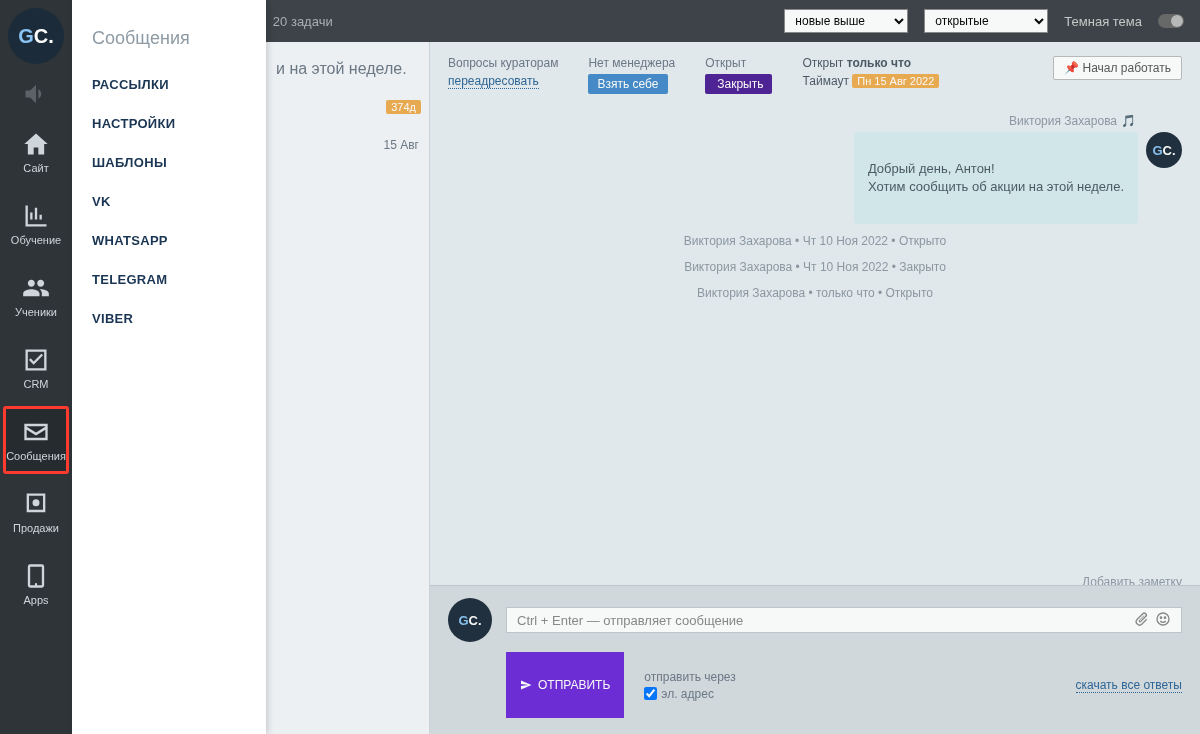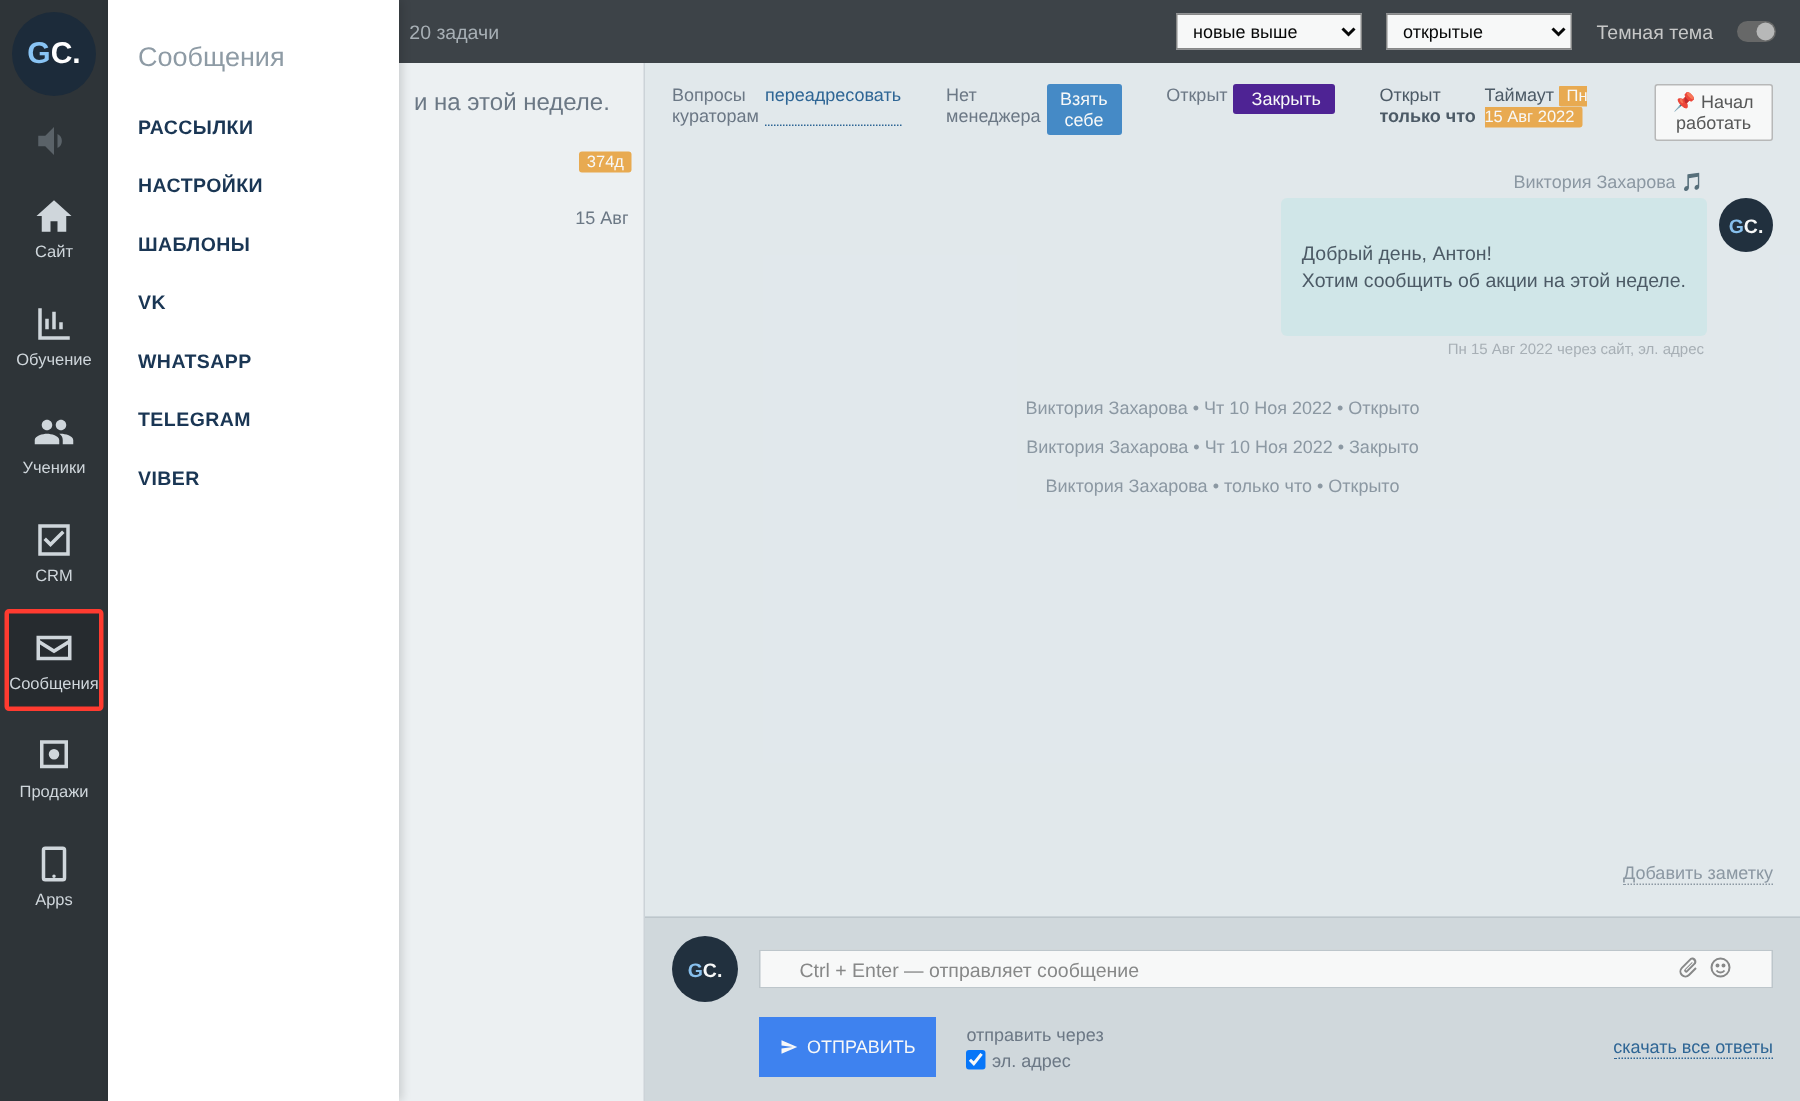--- a/index.html
+++ b/index.html
@@ -35,21 +35,21 @@
 
 .convlist { position: absolute; top: 42px; left: 266px; width: 164px; height: 692px; background: #f4f7f9; border-right: 1px solid #d2d8dd; padding: 16px 10px; font-size: 12px; color: #6b7785; }
 .conv-badges { position: absolute; top: 58px; right: 8px; }
 .badge-days { background: #f0ad4e; color: #fff; font-size: 11px; padding: 1px 5px; border-radius: 2px; }
 .conv-snippet { color: #6b7785; font-size: 16px; line-height: 1.4; }
 .conv-date { position: absolute; top: 96px; right: 10px; font-size: 12px; color: #6b7785; }
 
 
 .main { position: absolute; top: 42px; left: 430px; right: 0; bottom: 0; background: #e8eef2; }
 .hdr { display: flex; gap: 30px; padding: 14px 18px 10px; font-size: 12px; color: #4a5864; align-items: flex-start; }
-.hdr-block { display: flex; gap: 4px; }
+.hdr-block { display: flex; flex-direction: column; gap: 4px; }
 .hdr-label { color: #6b7785; font-size: 12px; }
 .hdr-link { color: #2a6496; border-bottom: 1px dotted #2a6496; cursor: pointer; width: fit-content; }
 .btn { padding: 3px 9px; border-radius: 2px; color: #fff; font-size: 12px; border: none; cursor: pointer; width: fit-content; }
 .btn-blue { background: #428bca; }
 .btn-green { background: #4c1d95; padding-left: 12px; }
 .btn-outline { background: #fff; border: 1px solid #bbb; color: #555; padding: 4px 10px; }
 .tag-orange { background: #f0ad4e; color: #fff; padding: 1px 5px; font-size: 11px; border-radius: 2px; }
 .hdr-right { margin-left: auto; }
 
 .msgs { padding: 10px 18px; }
@@ -61,24 +61,24 @@
 .avatar-sm .lg-c { color: #fff; font-weight: bold; font-size: 13px; }
 .msg-meta { text-align: right; color: #aab2b8; font-size: 10px; margin-right: 46px; margin-bottom: 20px; }
 .log-line { text-align: center; color: #8d99a4; font-size: 12px; padding: 6px 0; }
 
 .note-link { position: absolute; bottom: 144px; right: 18px; color: #8d99a4; font-size: 12px; border-bottom: 1px dotted #8d99a4; cursor: pointer; }
 
 
 .composer { position: absolute; bottom: 0; left: 0; right: 0; background: #d6dde2; padding: 12px 18px 16px; border-top: 1px solid #c2cad0; }
 .comp-row1 { display: flex; align-items: center; gap: 14px; }
 .comp-avatar { width: 44px; height: 44px; }
-.comp-input { flex: 1; background: #fff; border: 1px solid #c2cad0; padding: 6px 26px; font-size: 13px; color: #888; height: 26px; display: flex; align-items: center; justify-content: space-between; }
+.comp-input { flex: 1; background: #fff; border: 1px solid #c2cad0; padding: 6px 10px; font-size: 13px; color: #888; height: 26px; display: flex; align-items: center; justify-content: space-between; }
 .comp-input .icons { display: flex; gap: 6px; color: #888; }
 .comp-row2 { display: flex; align-items: center; gap: 20px; margin-top: 10px; margin-left: 58px; }
-.send-btn { background: #3b82f6; color: #fff; border: none; padding: 13px 14px; font-size: 12px; display: flex; align-items: center; gap: 6px; cursor: pointer; }
+.send-btn { background: #6d28d9; color: #fff; border: none; padding: 26px 14px; font-size: 12px; display: flex; align-items: center; gap: 6px; cursor: pointer; }
 .send-via { font-size: 12px; color: #6b7785; }
 .send-via label { display: flex; align-items: center; gap: 4px; margin-top: 3px; }
 .download-link { margin-left: auto; color: #2a6496; font-size: 12px; border-bottom: 1px dotted #2a6496; cursor: pointer; }
 
 
 .overlay-dim { position: absolute; top: 0; left: 266px; right: 0; bottom: 0; background: rgba(120,130,140,0.06); pointer-events: none; z-index: 2; }
 </style>
 </head>
 <body>
 
@@ -206,21 +206,20 @@
     <div class="msg-row">
       <div class="bubble">
         <div>Добрый день, Антон!</div>
         <div>Хотим сообщить об акции на этой неделе.</div>
       </div>
       <div class="avatar-sm">
         <span class="lg-g">G</span>
           <span class="lg-c">C.</span>
       </div>
     </div>
-    <div class="msg-meta">Пн 15 Авг 2022 через сайт, эл. адрес</div>
 
     <div class="log-line">Виктория Захарова • Чт 10 Ноя 2022 • Открыто</div>
     <div class="log-line">Виктория Захарова • Чт 10 Ноя 2022 • Закрыто</div>
     <div class="log-line">Виктория Захарова • только что • Открыто</div>
   </div>
 
   <span class="note-link">Добавить заметку</span>
 
   <div class="composer">
     <div class="comp-row1">

